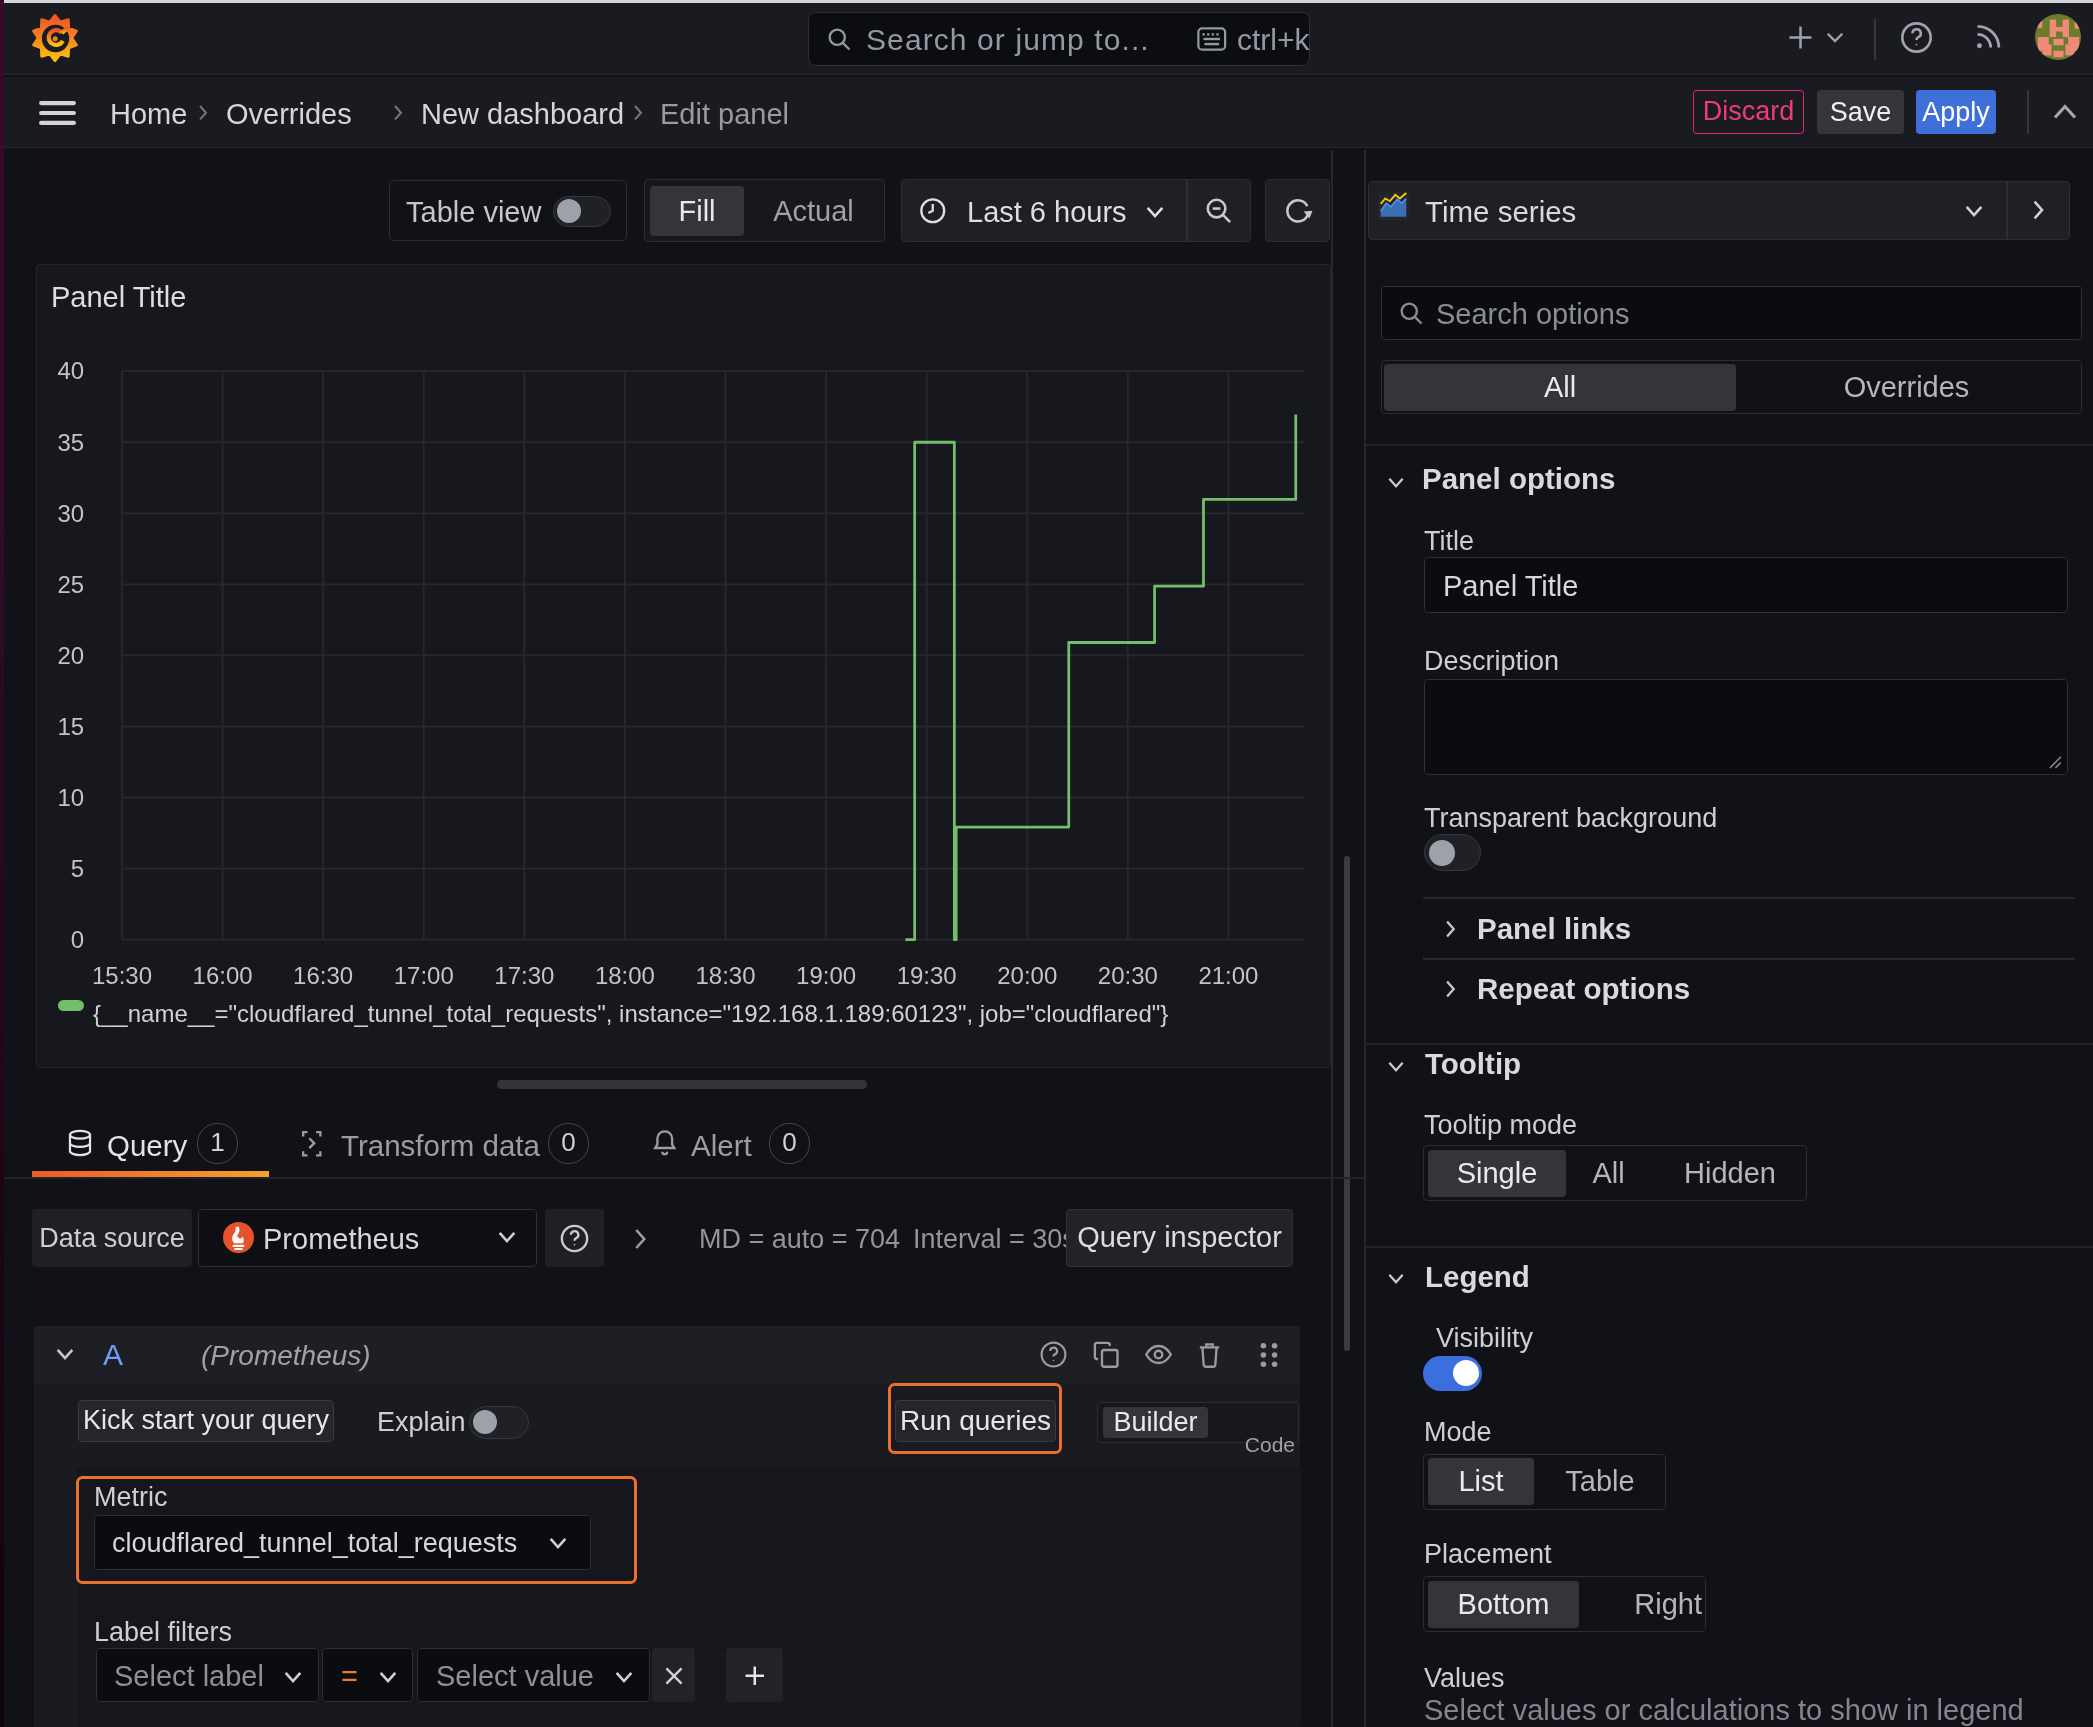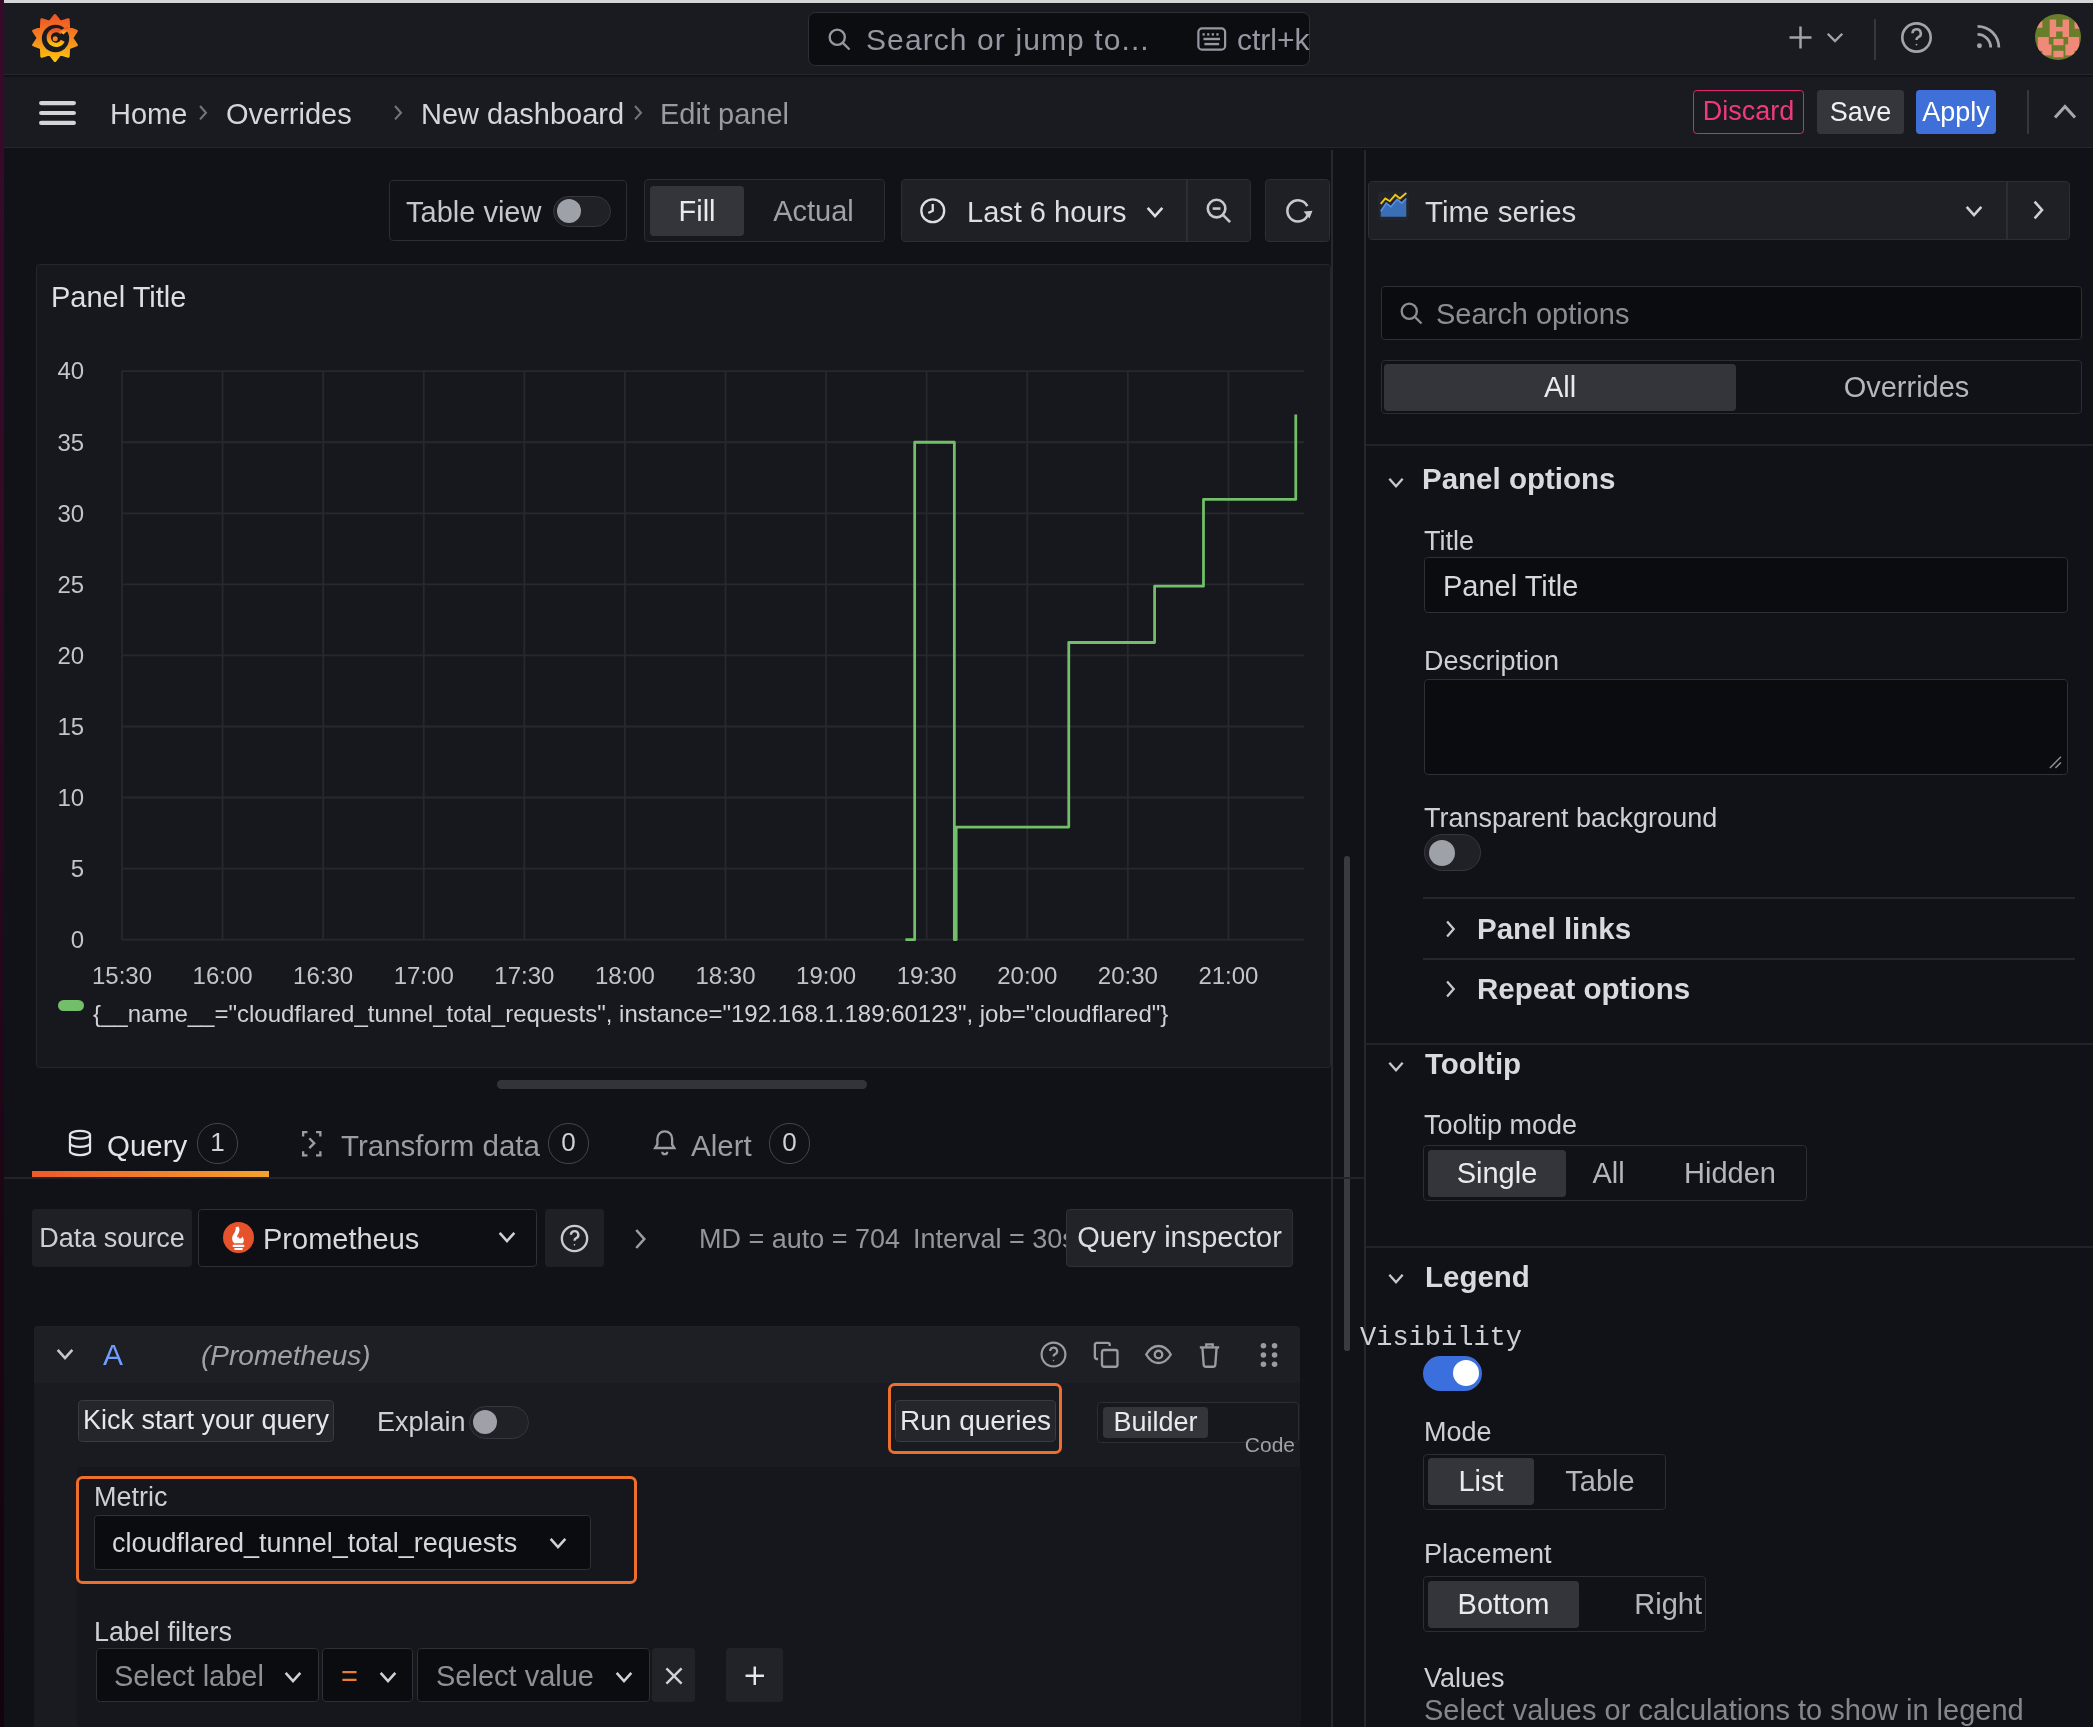--- a/index.html
+++ b/index.html
@@ -421,21 +421,21 @@
   <div class="abs" style="left:1423px;top:1145px;width:384px;height:56px;border:1.8px solid #2c2e33;border-radius:4.6px;"></div>
   <div class="abs segsel" style="left:1428px;top:1150px;width:138px;height:47px;font-size:29px;font-weight:500;line-height:47px;text-align:center;">Single</div>
   <div class="abs" style="left:1578px;top:1150px;width:61px;height:47px;font-size:29px;line-height:47px;text-align:center;color:#b4b6bb;">All</div>
   <div class="abs" style="left:1667px;top:1150px;width:126px;height:47px;font-size:29px;line-height:47px;text-align:center;color:#b4b6bb;">Hidden</div>
 
   <div class="abs divfull" style="left:1366px;top:1246px;width:727px;"></div>
   <svg class="abs" style="left:1386px;top:1272px;" width="20" height="14" viewBox="0 0 24 16" fill="none" stroke="#c6c8cc" stroke-width="2.8">
       <polyline points="4,3 12,12 20,3"></polyline>
     </svg>
   <div class="abs sechead" style="left:1425px;top:1260px;">Legend</div>
-  <div class="abs lbl" style="left:1360px;top:1323px;font-family:Liberation Mono, monospace;">Visibility</div>
+  <div class="abs lbl" style="left:1436px;top:1323px;">Visibility</div>
   <div class="abs" style="left:1423px;top:1356px;width:59px;height:35px;background:#3c6fde;border-radius:17.5px;"></div>
   <div class="abs" style="left:1453px;top:1360px;width:26px;height:26px;background:#ffffff;border-radius:50%;"></div>
   <div class="abs lbl" style="left:1424px;top:1417px;">Mode</div>
   <div class="abs" style="left:1423px;top:1454px;width:243px;height:56px;border:1.8px solid #2c2e33;border-radius:4.6px;"></div>
   <div class="abs segsel" style="left:1428px;top:1458px;width:106px;height:47px;font-size:29px;font-weight:500;line-height:47px;text-align:center;">List</div>
   <div class="abs" style="left:1539px;top:1458px;width:122px;height:47px;font-size:29px;line-height:47px;text-align:center;color:#b4b6bb;">Table</div>
   <div class="abs lbl" style="left:1424px;top:1539px;">Placement</div>
   <div class="abs" style="left:1423px;top:1576px;width:283px;height:56px;border:1.8px solid #2c2e33;border-radius:4.6px;"></div>
   <div class="abs segsel" style="left:1428px;top:1581px;width:151px;height:47px;font-size:29px;font-weight:500;line-height:47px;text-align:center;">Bottom</div>
   <div class="abs" style="left:1585px;top:1581px;width:117px;height:47px;font-size:29px;line-height:47px;text-align:right;color:#b4b6bb;">Right</div>

